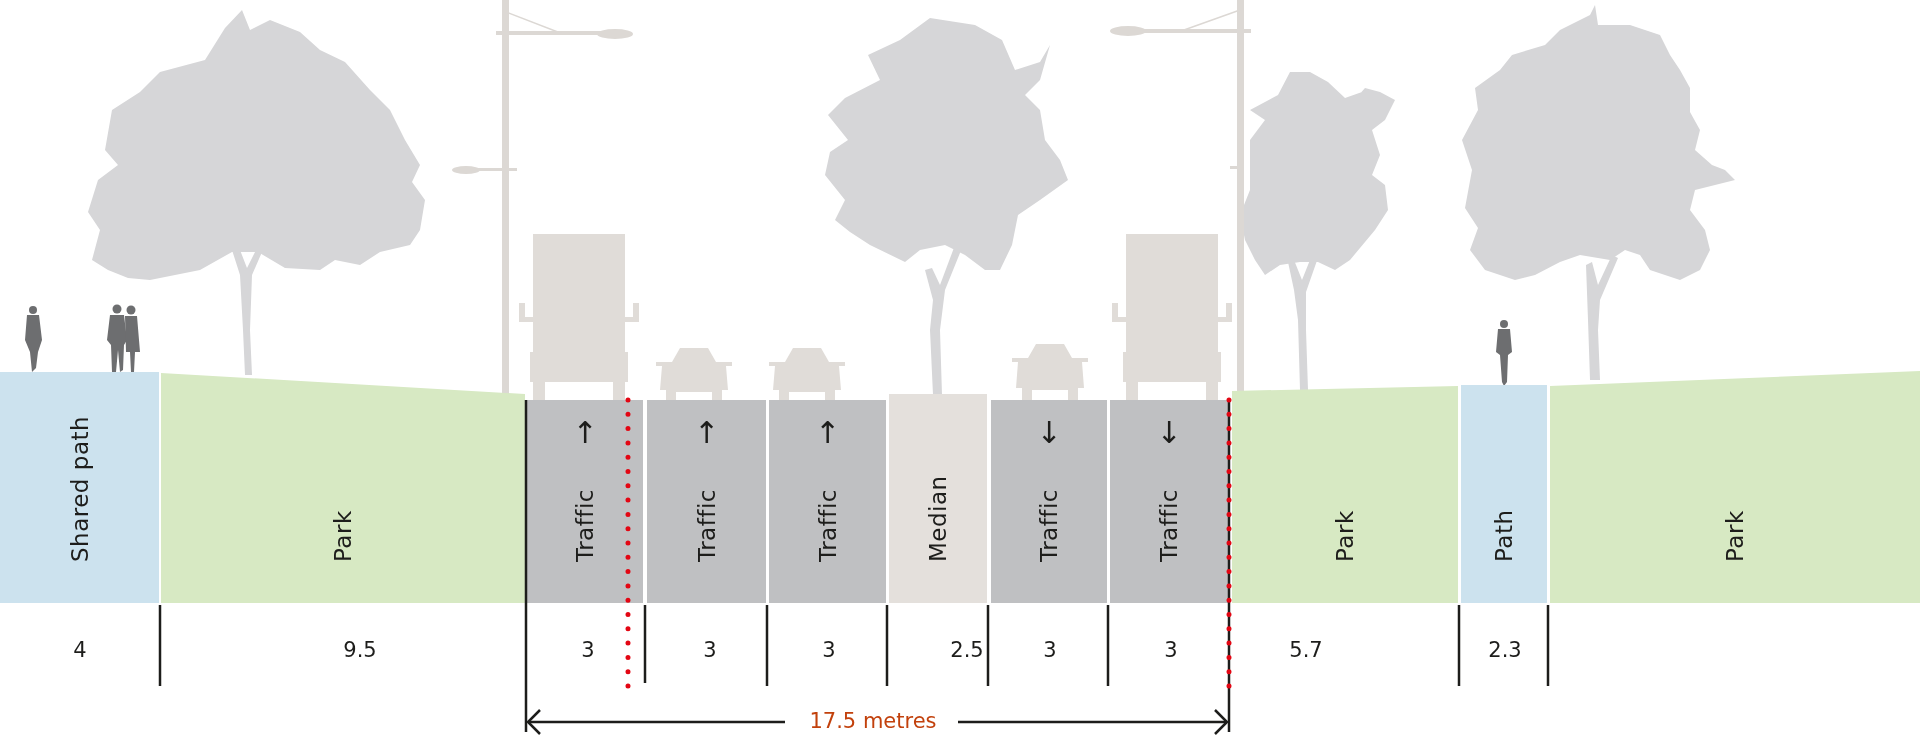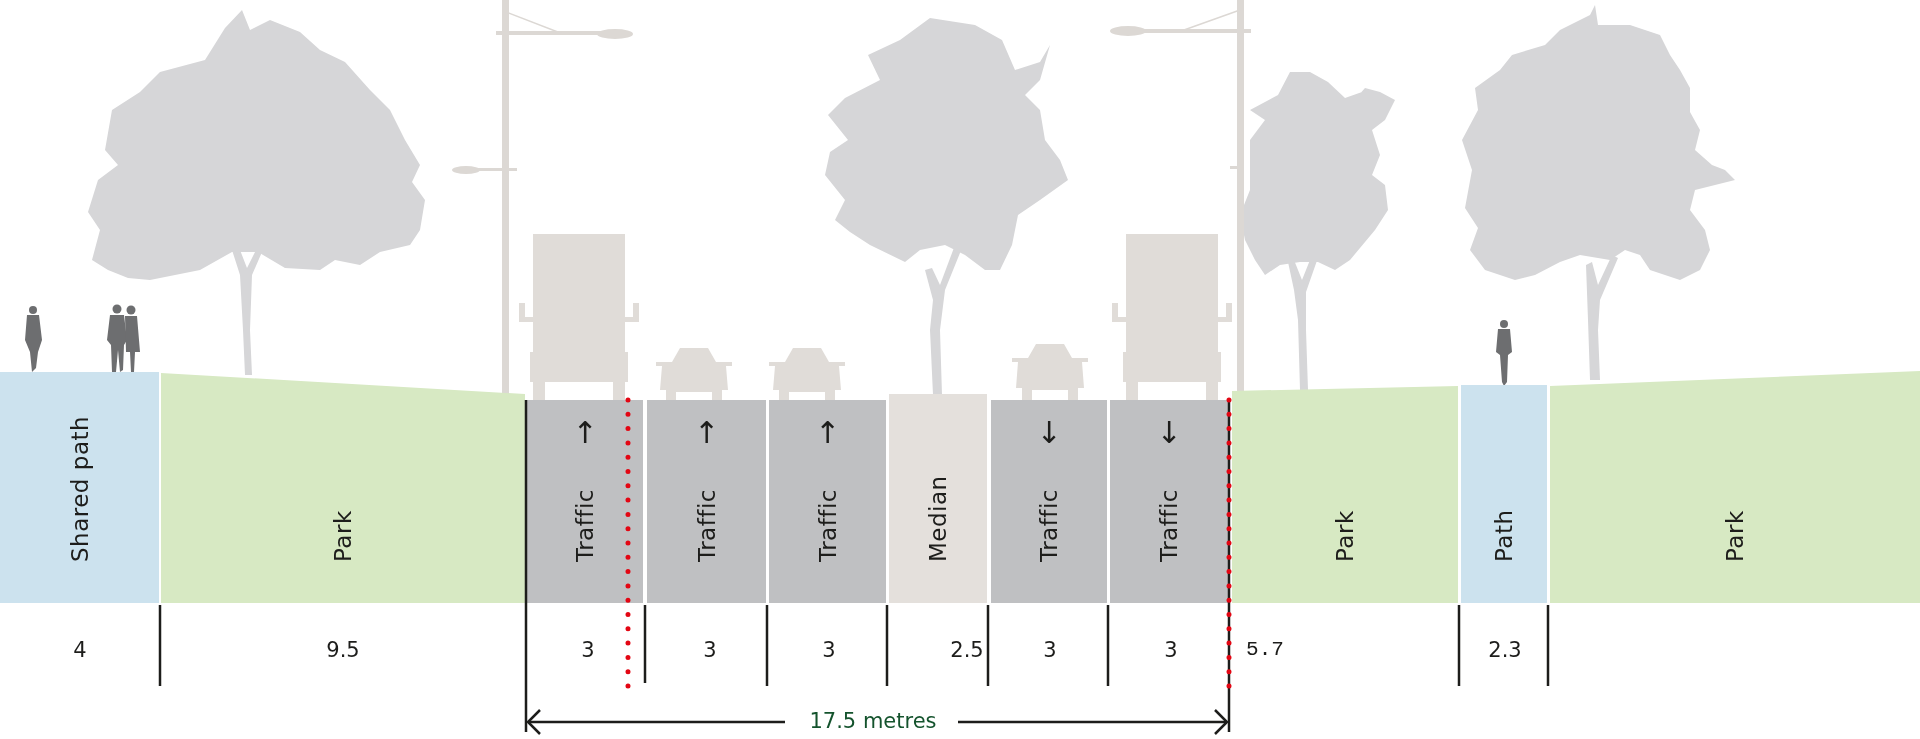--- a/index.html
+++ b/index.html
@@ -14,21 +14,21 @@
     white-space: nowrap; font-size: 23px; color: #1d1d1b; letter-spacing: 0.5px;
     width: 0; display: flex; justify-content: flex-start;
   }
   .seg .label span { display: block; transform: translateX(0); }
   .seg .arrow {
     position: absolute; left: 50%; top: 18px; transform: translateX(-50%);
     font-size: 30px; line-height: 30px; color: #1d1d1b;
   }
   .dim { position: absolute; top: 638px; font-size: 21px; color: #1d1d1b;
          transform: translateX(-50%); white-space: nowrap; }
-  .total-label { position: absolute; top: 709px; font-size: 21px; color: #14532d;
+  .total-label { position: absolute; top: 709px; font-size: 21px; color: #c2410c;
                  transform: translateX(-50%); background: #fff; padding: 0 14px; white-space: nowrap; }
 </style>
 </head>
 <body>
 
 <div class="scene">
 
   <svg class="bg" width="1920" height="739" viewBox="0 0 1920 739">
 
     <g fill="#d6d6d8">
@@ -208,24 +208,24 @@
 
     <line x1="1229" y1="400" x2="1229" y2="690" stroke="#e30613" stroke-width="5" stroke-linecap="round" stroke-dasharray="0 14.3"></line>
 
     <line x1="528" y1="722" x2="785" y2="722" stroke="#1d1d1b" stroke-width="2.5"></line>
     <line x1="958" y1="722" x2="1227" y2="722" stroke="#1d1d1b" stroke-width="2.5"></line>
     <polyline points="540,710 528,722 540,734" fill="none" stroke="#1d1d1b" stroke-width="2.5"></polyline>
     <polyline points="1215,710 1227,722 1215,734" fill="none" stroke="#1d1d1b" stroke-width="2.5"></polyline>
   </svg>
 
   <div class="dim" style="left:80px;">4</div>
-  <div class="dim" style="left:343px;">9.5</div>
+  <div class="dim" style="left:360px;">9.5</div>
   <div class="dim" style="left:588px;">3</div>
   <div class="dim" style="left:710px;">3</div>
   <div class="dim" style="left:829px;">3</div>
   <div class="dim" style="left:967px;">2.5</div>
   <div class="dim" style="left:1050px;">3</div>
   <div class="dim" style="left:1171px;">3</div>
-  <div class="dim" style="left:1265px;font-family:Liberation Mono, monospace;">5.7</div>
+  <div class="dim" style="left:1306px;">5.7</div>
   <div class="dim" style="left:1505px;text-align:center;">2.3</div>
 
   <div class="total-label" style="left:873px;">17.5 metres</div>
 </div>
 
 </body></html>

